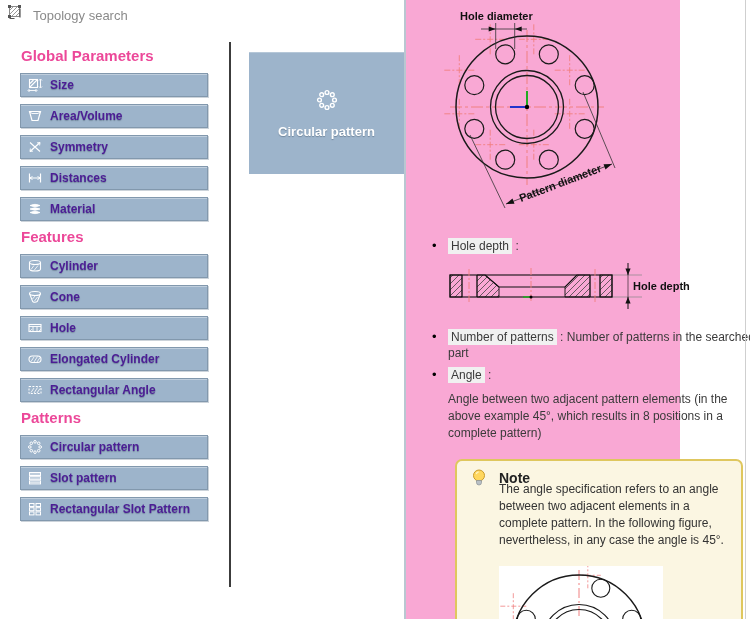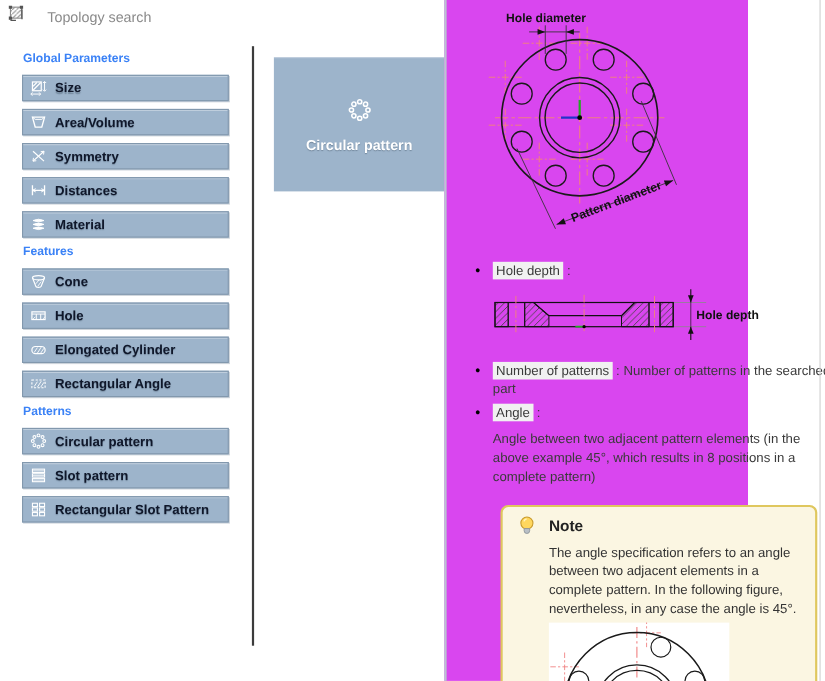--- a/index.html
+++ b/index.html
@@ -2,33 +2,33 @@
 <html><head>
 <meta charset="utf-8">
 <style>
   html,body{margin:0;padding:0;}
   body{
     width:750px;height:619px;position:relative;overflow:hidden;
     background:#ffffff;
     font-family:"Liberation Sans",sans-serif;
   }
   
-  .app-header{position:absolute;left:7px;top:5px;display:flex;align-items:center;gap:20px;}
+  .app-header{position:absolute;left:7px;top:5px;display:flex;align-items:center;gap:10px;}
   .app-title{font-size:13px;color:#8a8a8a;}
   
   .sidebar{position:absolute;left:20px;top:47px;width:188px;}
-  .section-title{font-size:11px;font-weight:bold;color:#3b82f6;margin:0 0 9px 1px;}
+  .section-title{font-size:15px;font-weight:bold;color:#ec4899;margin:0 0 9px 1px;}
   .section-title.mt{margin-top:0;}
   .param-btn{
     box-sizing:border-box;display:flex;align-items:center;gap:7px;
     width:188px;height:24px;margin-bottom:7px;padding:0 6px;
     background:#9db4cb;
     border:1px solid #8298ad;
     box-shadow:inset 0 1px 0 rgba(255,255,255,.35), 1px 1px 0 rgba(110,130,150,.35);
-    color:#0f172a;font-size:12px;font-weight:bold;
+    color:#4c1d95;font-size:12px;font-weight:bold;
     text-shadow:0 1px 1px rgba(80,100,120,.55);
     cursor:pointer;
   }
   .param-btn .ic{width:16px;height:16px;flex:0 0 16px;display:inline-block;}
   .param-btn svg{display:block;}
   
   .dark-divider{position:absolute;left:229px;top:42px;width:2px;height:545px;background:#3c3c3c;}
   .right-edge-line{position:absolute;left:745px;top:0;width:1px;height:619px;background:#cfcfcf;}
   
   .tile{
@@ -36,35 +36,35 @@
     background:#9db4cb;
     display:flex;flex-direction:column;align-items:center;justify-content:center;gap:9px;
     color:#fff;font-size:13px;font-weight:bold;
     text-shadow:0 1px 1px rgba(80,100,120,.55);
     box-shadow:inset 0 1px 0 rgba(255,255,255,.25);
     cursor:pointer;
   }
   
   .right-panel{
     position:absolute;left:404px;top:0;width:276px;height:619px;
-    border-left:2px solid #b9c7d1;background:#d946ef;box-sizing:border-box;
+    border-left:2px solid #b9c7d1;background:#f9a8d4;box-sizing:border-box;
     color:#3a3a3a;font-size:12px;
   }
   .abs{position:absolute;}
   .bullet-row{padding-left:18px;line-height:16px;}
   .bullet-row::before{content:"•";position:absolute;left:2px;top:0;color:#000;font-size:13px;}
   .hl{background:#f1f1f1;padding:1px 3px;}
   .para{line-height:17px;}
   
   .note-box{
     position:absolute;left:49px;top:459px;width:288px;height:210px;
     background:#fbf6e2;border:2px solid #dfc75e;border-radius:7px;box-sizing:border-box;
   }
   .note-title{position:absolute;left:42px;top:9px;font-size:14px;font-weight:bold;color:#222;}
-  .note-text{position:absolute;left:42px;top:33px;width:240px;line-height:17px;color:#333;}
+  .note-text{position:absolute;left:42px;top:20px;width:240px;line-height:17px;color:#333;}
   .note-fig-wrap{position:absolute;left:42px;top:105px;width:164px;height:100px;background:#fff;}
   
   .fig-label{font-family:"Liberation Sans",sans-serif;font-weight:bold;font-size:11px;fill:#111;}
 </style>
 </head>
 <body>
 
 <div class="app-header">
   <span>
     <svg width="16" height="16" viewBox="0 0 16 16">
@@ -136,20 +136,30 @@
         <path d="M3,4.5 q5,-2.4 10,0 q-5,2.4 -10,0 z"></path>
         <path d="M3,8 q5,-2.4 10,0 q-5,2.4 -10,0 z"></path>
         <path d="M3,11.5 q5,-2.4 10,0 q-5,2.4 -10,0 z"></path>
       </svg>
     </span>
     <span>Material</span>
   </div>
 
   <div class="section-title mt">Features</div>
 
+  <div class="param-btn">
+    <span class="ic">
+      <svg width="16" height="16" viewBox="0 0 16 16" stroke="#fff" fill="none" stroke-width="1.1">
+        <ellipse cx="8" cy="4.5" rx="5.5" ry="2"></ellipse>
+        <path d="M2.5,4.5 v6.5 a5.5,2 0 0 0 11,0 v-6.5"></path>
+        <path d="M4,11.5 l3,-4 M7,12.5 l4,-5" stroke-width="0.8"></path>
+      </svg>
+    </span>
+    <span>Cylinder</span>
+  </div>
 
   <div class="param-btn">
     <span class="ic">
       <svg width="16" height="16" viewBox="0 0 16 16" stroke="#fff" fill="none" stroke-width="1.1">
         <ellipse cx="8" cy="4.5" rx="5.5" ry="2"></ellipse>
         <path d="M2.5,4.5 L5.5,12 a2.5,1.2 0 0 0 5,0 L13.5,4.5"></path>
         <path d="M5.5,10 l3,-3.5 M7.5,12 l3,-4" stroke-width="0.8"></path>
       </svg>
     </span>
     <span>Cone</span>

